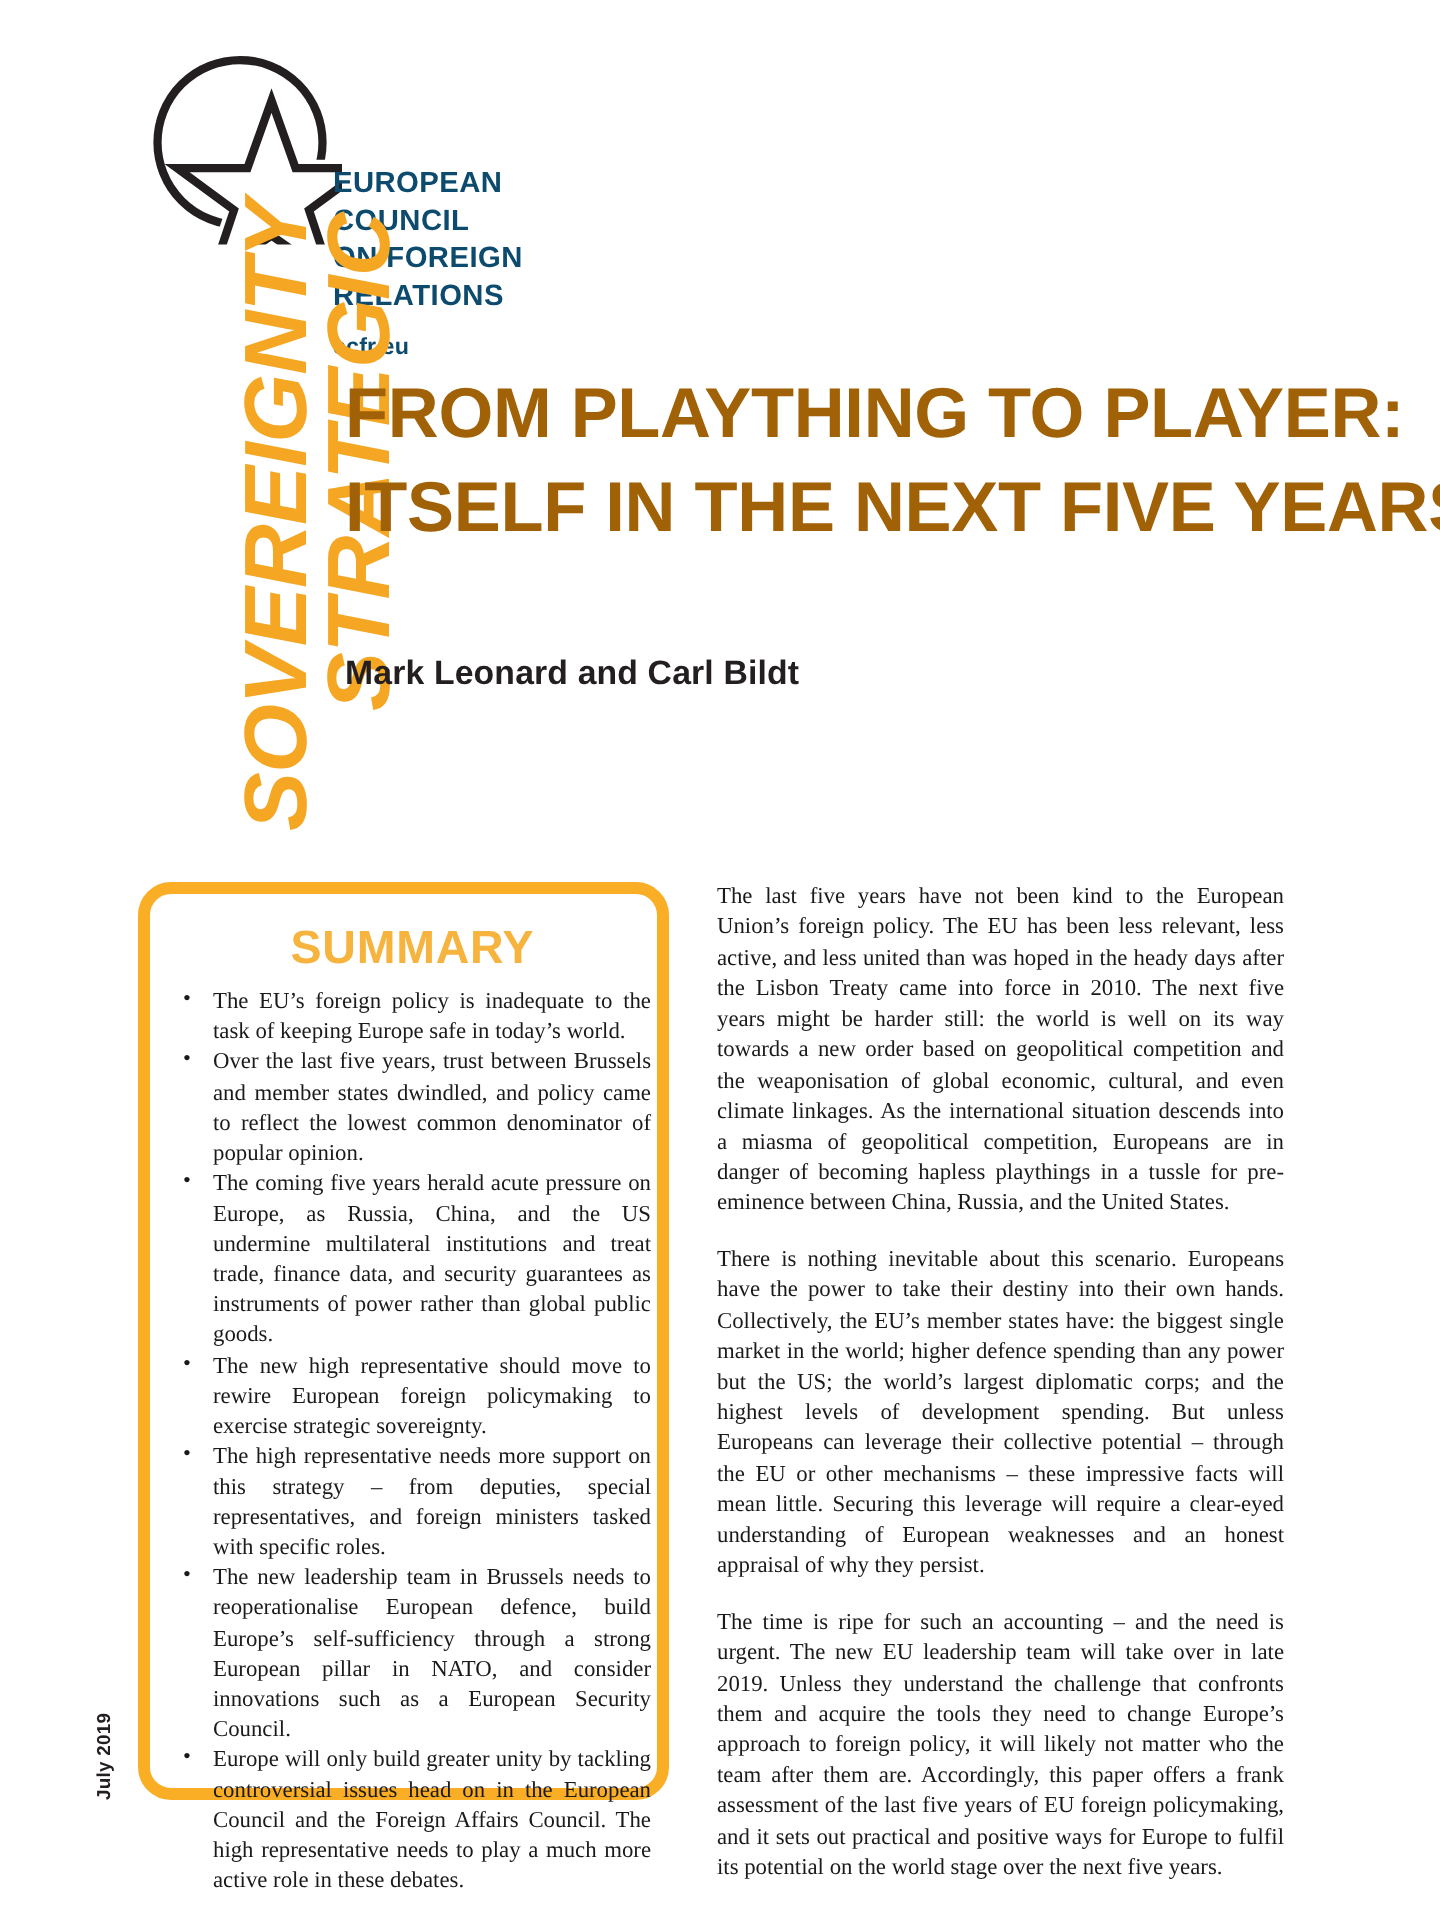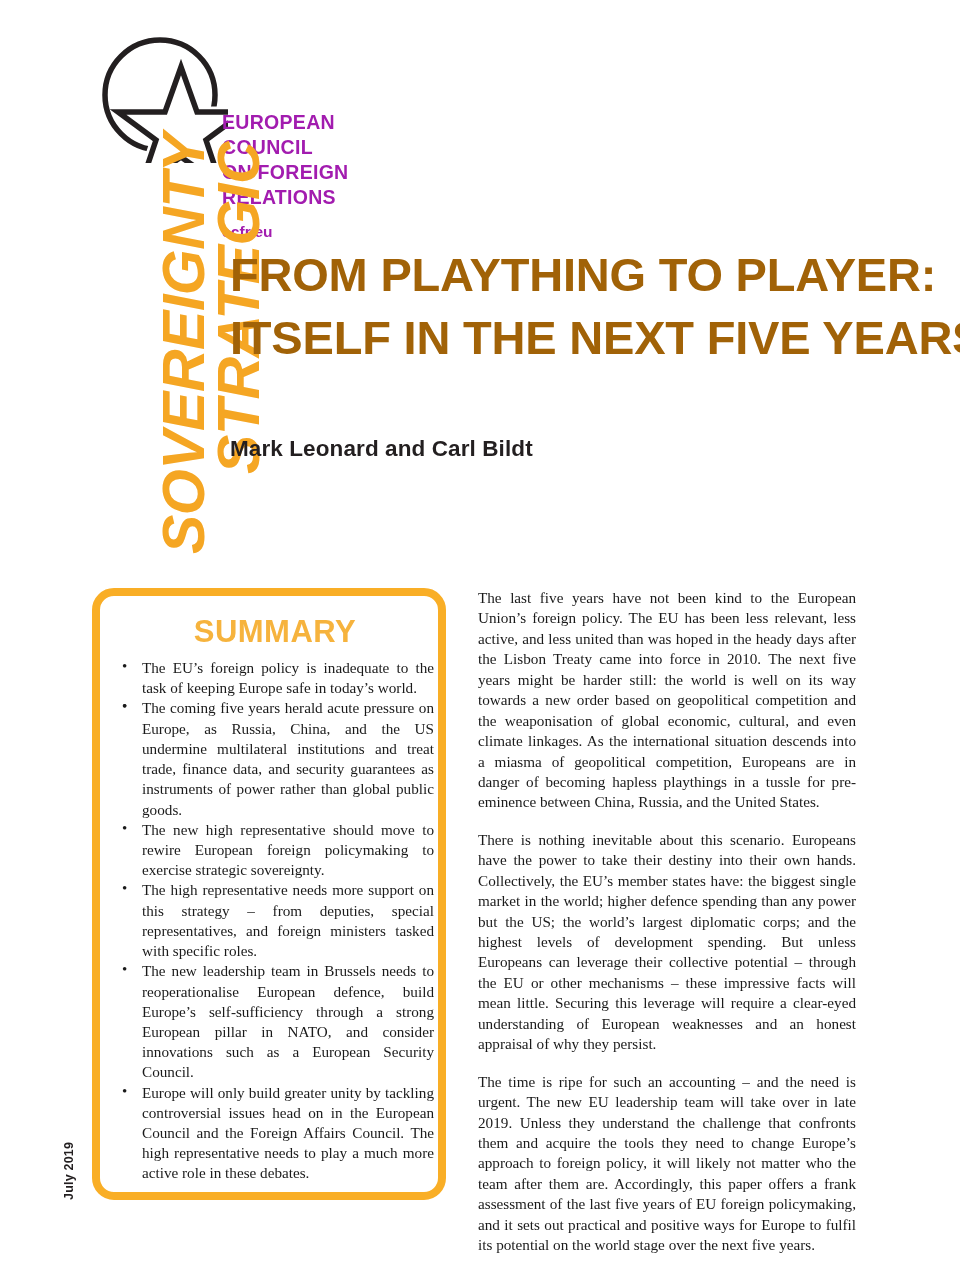--- a/index.html
+++ b/index.html
@@ -28,21 +28,21 @@
 
   .logo-words {
     position: absolute;
     left: 222px;
     top: 110px;
     font-family: "Liberation Sans", sans-serif;
     font-weight: bold;
     font-size: 19.5px;
     line-height: 1.28;
     letter-spacing: 0.3px;
-    color: #a21caf;
+    color: #0c4a6e;
   }
   .logo-words .url {
     font-size: 15.5px;
     font-weight: bold;
     letter-spacing: 0.1px;
     margin-top: 12px;
   }
 
   
   .series {
@@ -214,21 +214,21 @@
 </div>
 
 <div class="doc-authors">Mark Leonard and Carl Bildt</div>
 
 <div class="doc-date">July 2019</div>
 
 <div class="summary-box">
   <div class="summary-title">SUMMARY</div>
   <ul class="summary-list">
       <li><span class="bullet">•</span><span>The EU’s foreign policy is inadequate to the task of keeping Europe safe in today’s world.</span></li>
-      <li><span class="bullet">•</span></li>
+      <li><span class="bullet">•</span><span>Over the last five years, trust between Brussels and member states dwindled, and policy came to reflect the lowest common denominator of popular opinion.</span></li>
       <li><span class="bullet">•</span><span>The coming five years herald acute pressure on Europe, as Russia, China, and the US undermine multilateral institutions and treat trade, finance data, and security guarantees as instruments of power rather than global public goods.</span></li>
       <li><span class="bullet">•</span><span>The new high representative should move to rewire European foreign policymaking to exercise strategic sovereignty.</span></li>
       <li><span class="bullet">•</span><span>The high representative needs more support on this strategy – from deputies, special representatives, and foreign ministers tasked with specific roles.</span></li>
       <li><span class="bullet">•</span><span>The new leadership team in Brussels needs to reoperationalise European defence, build Europe’s self-sufficiency through a strong European pillar in NATO, and consider innovations such as a European Security Council.</span></li>
       <li><span class="bullet">•</span><span>Europe will only build greater unity by tackling controversial issues head on in the European Council and the Foreign Affairs Council. The high representative needs to play a much more active role in these debates.</span></li>
     </ul>
 </div>
 
 <div class="body-col">
     <p>The last five years have not been kind to the European Union’s foreign policy. The EU has been less relevant, less active, and less united than was hoped in the heady days after the Lisbon Treaty came into force in 2010. The next five years might be harder still: the world is well on its way towards a new order based on geopolitical competition and the weaponisation of global economic, cultural, and even climate linkages. As the international situation descends into a miasma of geopolitical competition, Europeans are in danger of becoming hapless playthings in a tussle for pre-eminence between China, Russia, and the United States.</p>

